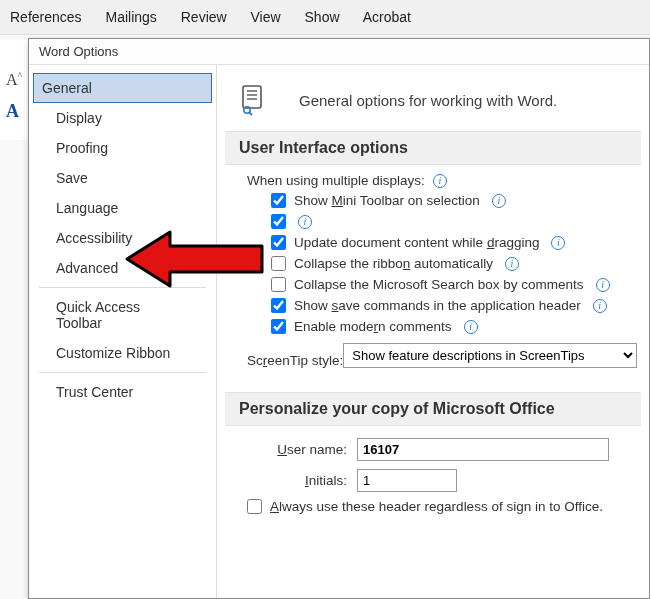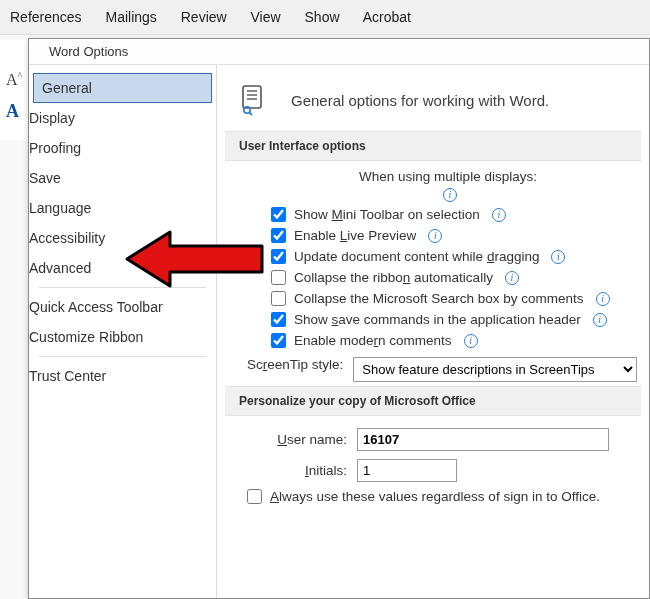--- a/index.html
+++ b/index.html
@@ -44,39 +44,39 @@
     bottom: 0;
     background: #fff;
     border: 1px solid #8a8a8a;
     box-shadow: 0 2px 6px rgba(0,0,0,0.2);
     display: flex;
     flex-direction: column;
   }
   .titlebar {
     height: 26px;
     line-height: 26px;
-    padding-left: 20px;
+    padding-left: 10px;
     font-size: 13px;
     color: #333;
     border-bottom: 1px solid #e0e0e0;
     background: #fdfdfd;
   }
   .dialog-body {
     flex: 1;
     display: flex;
     overflow: hidden;
   }
   .sidebar {
     width: 188px;
     border-right: 1px solid #dcdcdc;
     background: #fff;
     padding-top: 8px;
   }
   .side-item {
-    padding: 7px 0;
+    padding: 7px 27px;
     font-size: 14px;
     color: #333;
     cursor: pointer;
   }
   .side-item.selected {
     background: #c8d9ed;
     border: 1px solid #3a6ea5;
     margin: 0 4px;
     padding: 6px 8px;
   }
@@ -87,47 +87,47 @@
   }
   .main {
     flex: 1;
     padding: 12px 0 0 0;
     overflow: hidden;
     position: relative;
   }
   .header-row {
     display: flex;
     align-items: center;
-    gap: 20px;
+    gap: 28px;
     padding: 6px 14px 14px 20px;
     color: #404040;
     font-size: 15px;
   }
   .header-icon {
     width: 34px; height: 34px;
     position: relative;
   }
   .section-head {
     background: #f0f0f0;
     border-top: 1px solid #e2e2e2;
     border-bottom: 1px solid #e2e2e2;
     padding: 7px 14px;
-    font-size: 12px;
+    font-size: 16px;
     color: #333;
     font-weight: 600;
     margin: 0 8px 8px 8px;
   }
   .field-row {
     display: flex;
     align-items: center;
     padding: 4px 0 4px 30px;
     font-size: 13.5px;
     color: #333;
   }
-  .subtle { margin-left: 30px; margin-bottom: 2px; font-size: 13.5px; color:#333; display:flex; align-items:center; gap:4px;flex-direction:column; }
+  .subtle { margin-left: 30px; margin-bottom: 2px; font-size: 13.5px; color:#333; display:flex; align-items:center; gap:4px; }
   .radio-row, .check-row {
     display: flex;
     align-items: center;
     padding: 3px 0 3px 54px;
     font-size: 13.5px;
     color: #333;
     gap: 8px;
   }
   .radio-row input, .check-row input { margin: 0; width: 15px; height: 15px; }
   .acc { text-decoration: underline; text-decoration-thickness: 1px; }
@@ -139,21 +139,21 @@
     border-radius: 50%;
     font-size: 10px;
     font-family: Georgia, serif;
     font-style: italic;
     align-items: center;
     justify-content: center;
     margin-left: 4px;
     line-height: 1;
   }
   .label-col { width: 100px; font-size: 13.5px; text-align: right; }
-  .select-row { padding: 6px 0 4px 30px; display:flex; align-items:flex-start; gap:10px; font-size:13.5px; }
+  .select-row { padding: 6px 0 24px 30px; display:flex; align-items:flex-end; font-size:13.5px; }
   select.wide {
     flex: 1;
     margin-right: 12px;
     font-size: 13px;
     padding: 3px 4px;
     border: 1px solid #999;
     background: #fff;
   }
   .text-in {
     border: 1px solid #999;
@@ -230,21 +230,20 @@
       </div>
 
 
       <div class="check-row">
         <input type="checkbox" checked="" style="">
         <span><span>Show </span><span class="acc">M</span><span>ini Toolbar on selection</span></span>
         <span class="info-icon">i</span>
       </div>
       <div class="check-row">
         <input type="checkbox" checked="" style="">
-        <span><span>Enable </span><span class="acc">L</span><span>ive Preview</span></span>
         <span class="info-icon">i</span>
       </div>
       <div class="check-row">
         <input type="checkbox" checked="" style="">
         <span><span>Update document content while </span><span class="acc">d</span><span>ragging</span></span>
         <span class="info-icon">i</span>
       </div>
       <div class="check-row">
         <input type="checkbox" style="">
         <span><span>Collapse the ribbo</span><span class="acc">n</span><span> automatically</span></span>
@@ -279,21 +278,21 @@
         <div class="field-row">
           <span class="label-col"><span class="acc">U</span><span>ser name:</span></span>
           <input class="text-in" style="width: 252px; font-weight: bold;" value="16107">
         </div>
         <div class="field-row">
           <span class="label-col"><span class="acc">I</span><span>nitials:</span></span>
           <input class="text-in" style="width: 100px;" value="1">
         </div>
         <div class="check-row" style="padding-left:30px">
           <input type="checkbox" style="">
-          <span><span class="acc">A</span><span>lways use these values regardless of sign in to Office.</span></span>
+          <span><span class="acc">A</span><span>lways use these header regardless of sign in to Office.</span></span>
         </div>
       </div>
 
     </div>
   </div>
 </div>
 
 <svg class="arrow" viewBox="0 0 150 70">
   <polygon points="5,35 48,8 48,22 140,22 140,48 48,48 48,62" fill="#e11212" stroke="#000" stroke-width="3" stroke-linejoin="round"></polygon>
 </svg>

